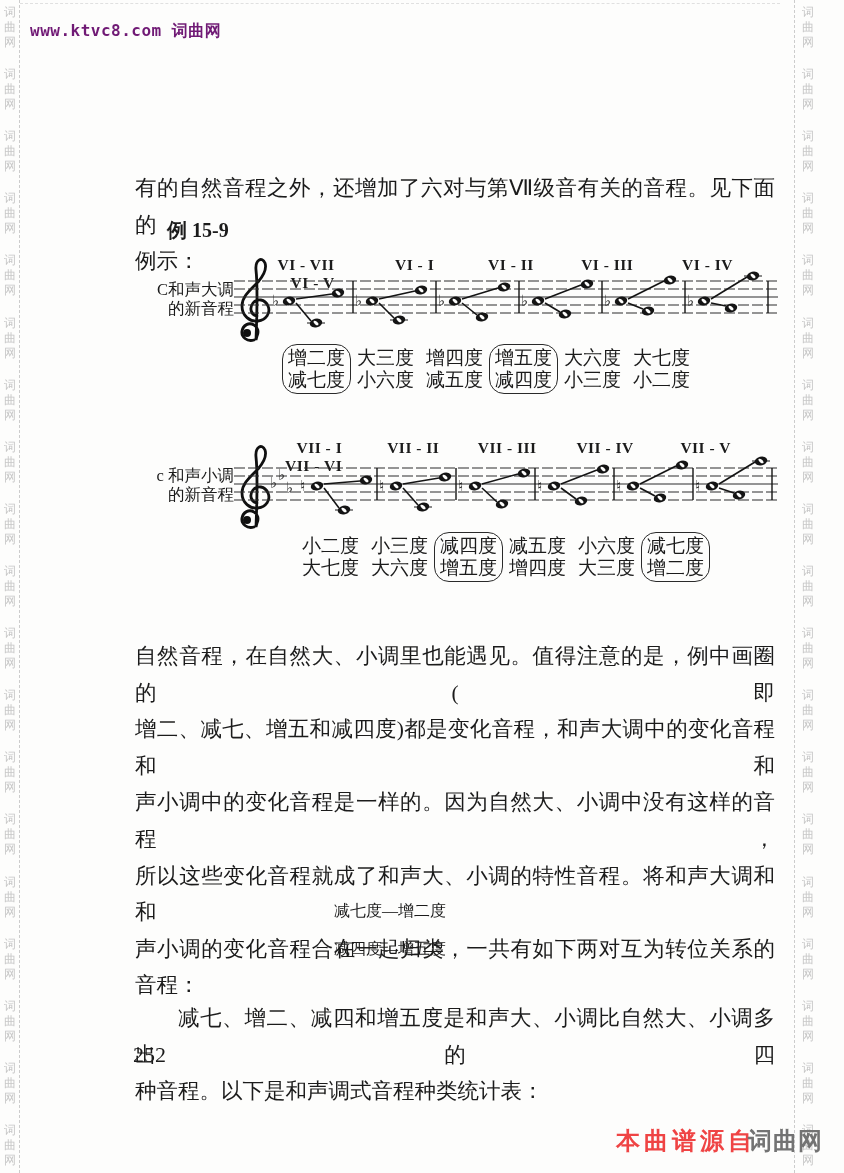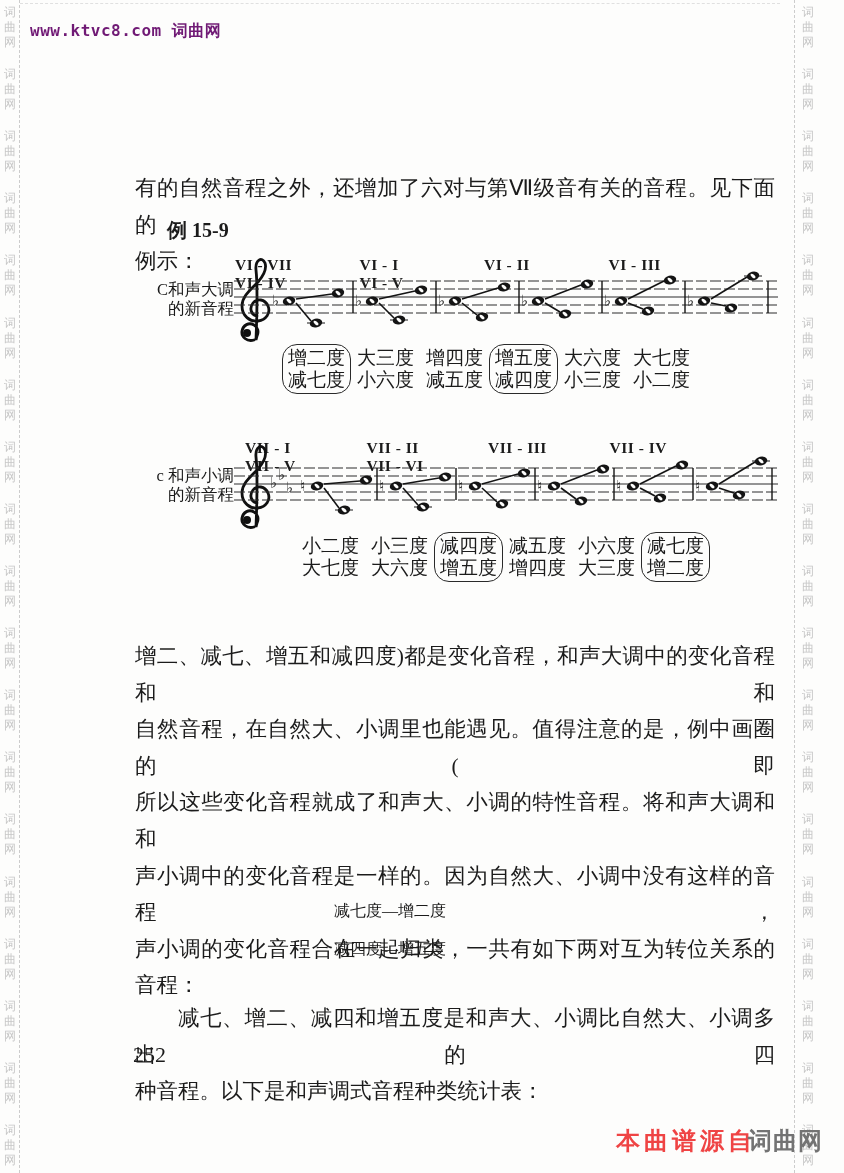--- a/index.html
+++ b/index.html
@@ -28,22 +28,22 @@
   #para1{top:610px;} #para2{top:972px;}
   .pair{position:absolute;left:334px;font-size:16px;}
   #pair1{top:901px;} #pair2{top:939px;}
   .page-num{position:absolute;left:133px;top:1042px;font-size:22px;}
   
   .staff-label{position:absolute;left:128px;width:106px;text-align:right;
                font-size:16.5px;line-height:18.5px;}
   #label1{top:281px;} #label2{top:467px;}
   svg.staff{position:absolute;left:130px;width:650px;height:100px;}
   #staff1{top:252px;} #staff2{top:438px;}
-  .roman-row{position:absolute;display:grid;grid-template-columns:repeat(4,1fr);
-             font-size:15.5px;letter-spacing:.5px;text-align:left;font-weight:bold;}
+  .roman-row{position:absolute;display:grid;grid-template-columns:repeat(5,1fr);
+             font-size:15.5px;letter-spacing:.5px;text-align:right;font-weight:bold;}
   #roman1{left:235px;top:256px;width:498px;}
   #roman2{left:245px;top:439px;width:486px;}
   .iv-row{position:absolute;display:flex;justify-content:center;
           font-size:19px;text-align:center;}
   #iv1{left:248px;top:344px;width:482px;}
   #iv2{left:279px;top:532px;width:448px;}
   .iv-cell{line-height:22px;padding:2px 5px;border:1.6px solid transparent;border-radius:15px;}
   .iv-cell.circled{border-color:#2a2a2a;}
   
   .src{position:absolute;top:1125px;font-size:24px;font-weight:bold;
@@ -562,24 +562,24 @@
     <div>小六度</div>
     <div>大三度</div>
   </div>
   <div class="iv-cell circled">
     <div>减七度</div>
     <div>增二度</div>
   </div>
 </div>
 
 <div class="tblock" id="para1">
+  <div class="line just">自然音程，在自然大、小调里也能遇见。值得注意的是，例中画圈的(即</div>
   <div class="line just">增二、减七、增五和减四度)都是变化音程，和声大调中的变化音程和和</div>
-  <div class="line just">自然音程，在自然大、小调里也能遇见。值得注意的是，例中画圈的(即</div>
+  <div class="line just">声小调中的变化音程是一样的。因为自然大、小调中没有这样的音程，</div>
   <div class="line just">所以这些变化音程就成了和声大、小调的特性音程。将和声大调和和</div>
-  <div class="line just">声小调中的变化音程是一样的。因为自然大、小调中没有这样的音程，</div>
   <div class="line just">声小调的变化音程合在一起归类，一共有如下两对互为转位关系的</div>
   <div class="line">音程：</div>
 </div>
 <div class="pair" id="pair1">减七度—增二度</div>
 <div class="pair" id="pair2">减四度—增五度</div>
 <div class="tblock" id="para2">
   <div class="line just indent">减七、增二、减四和增五度是和声大、小调比自然大、小调多出的四</div>
   <div class="line">种音程。以下是和声调式音程种类统计表：</div>
 </div>
 <div class="page-num">252</div>

